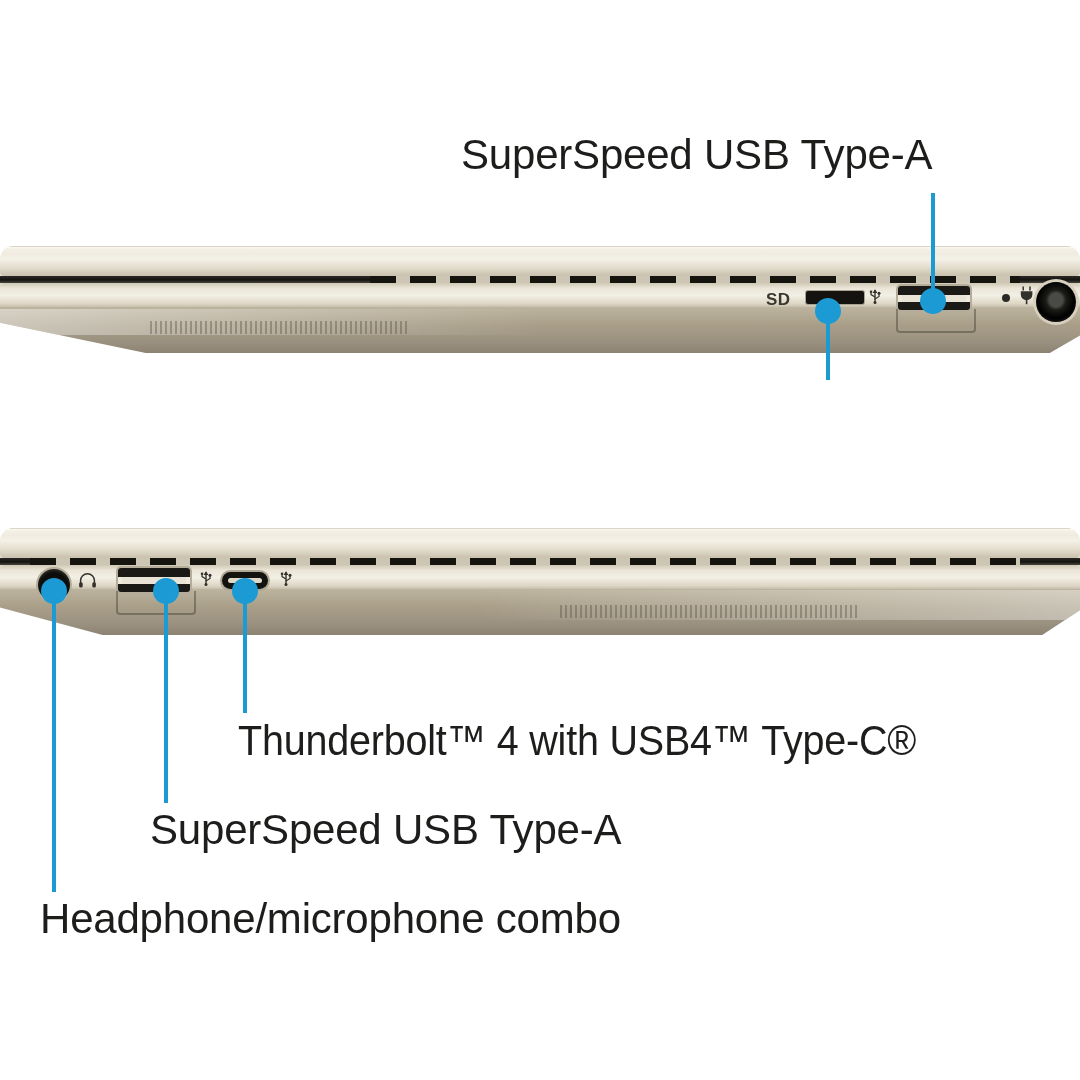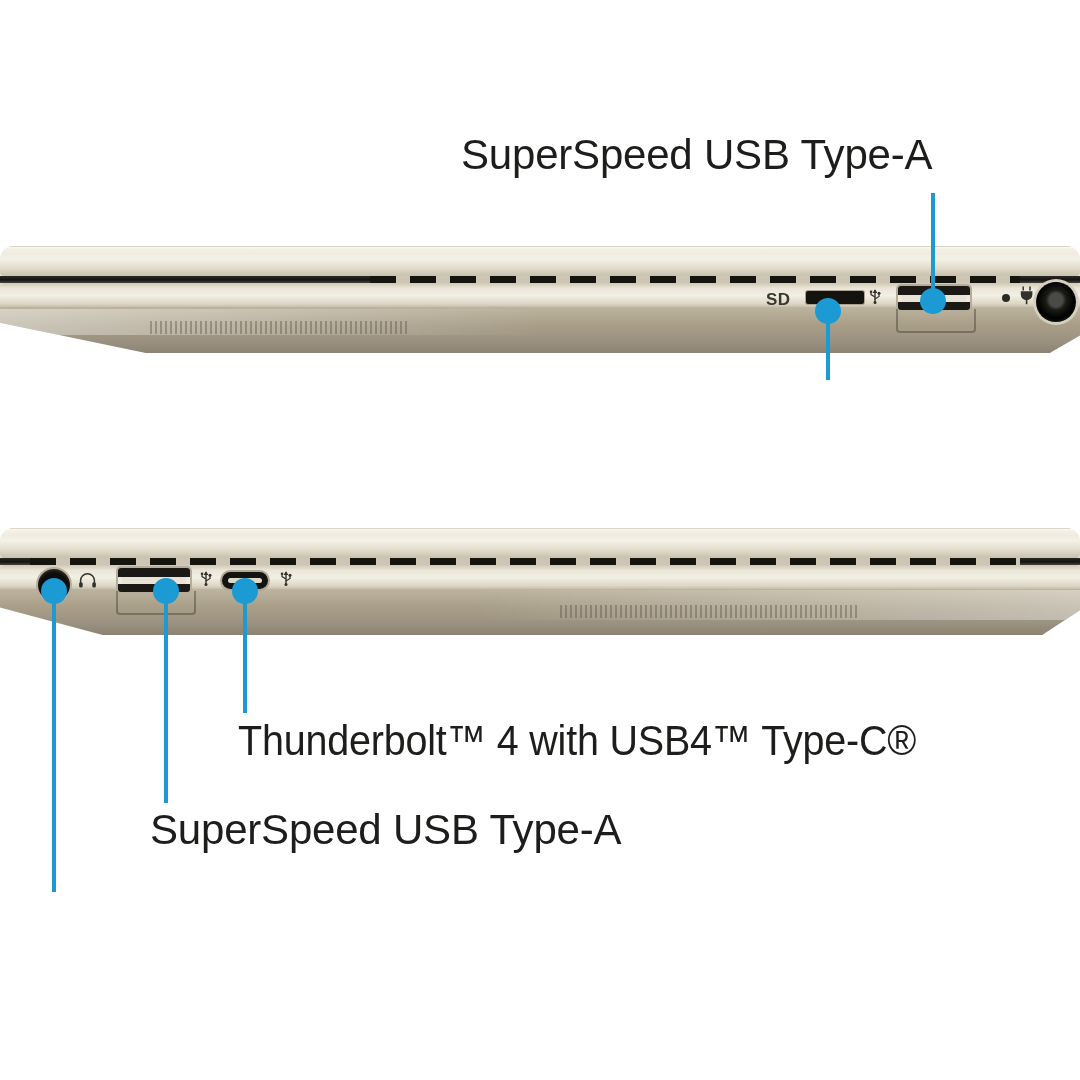--- a/index.html
+++ b/index.html
@@ -232,16 +232,17 @@
   </div>
 
   <div class="label lbl-tb">Thunderbolt™ 4 with USB4™ Type-C®</div>
   <div class="leader" style="left:243px;top:588px;height:125px;"></div>
   <div class="dot" style="left:232px;top:578px;"></div>
 
   <div class="label lbl-ss-bot">SuperSpeed USB Type-A</div>
   <div class="leader" style="left:164px;top:588px;height:215px;"></div>
   <div class="dot" style="left:153px;top:578px;"></div>
 
+  <div class="label lbl-hp">Headphone/microphone combo</div>
   <div class="leader" style="left:52px;top:588px;height:304px;"></div>
   <div class="dot" style="left:41px;top:578px;"></div>
 
 </div>
 
 </body></html>

